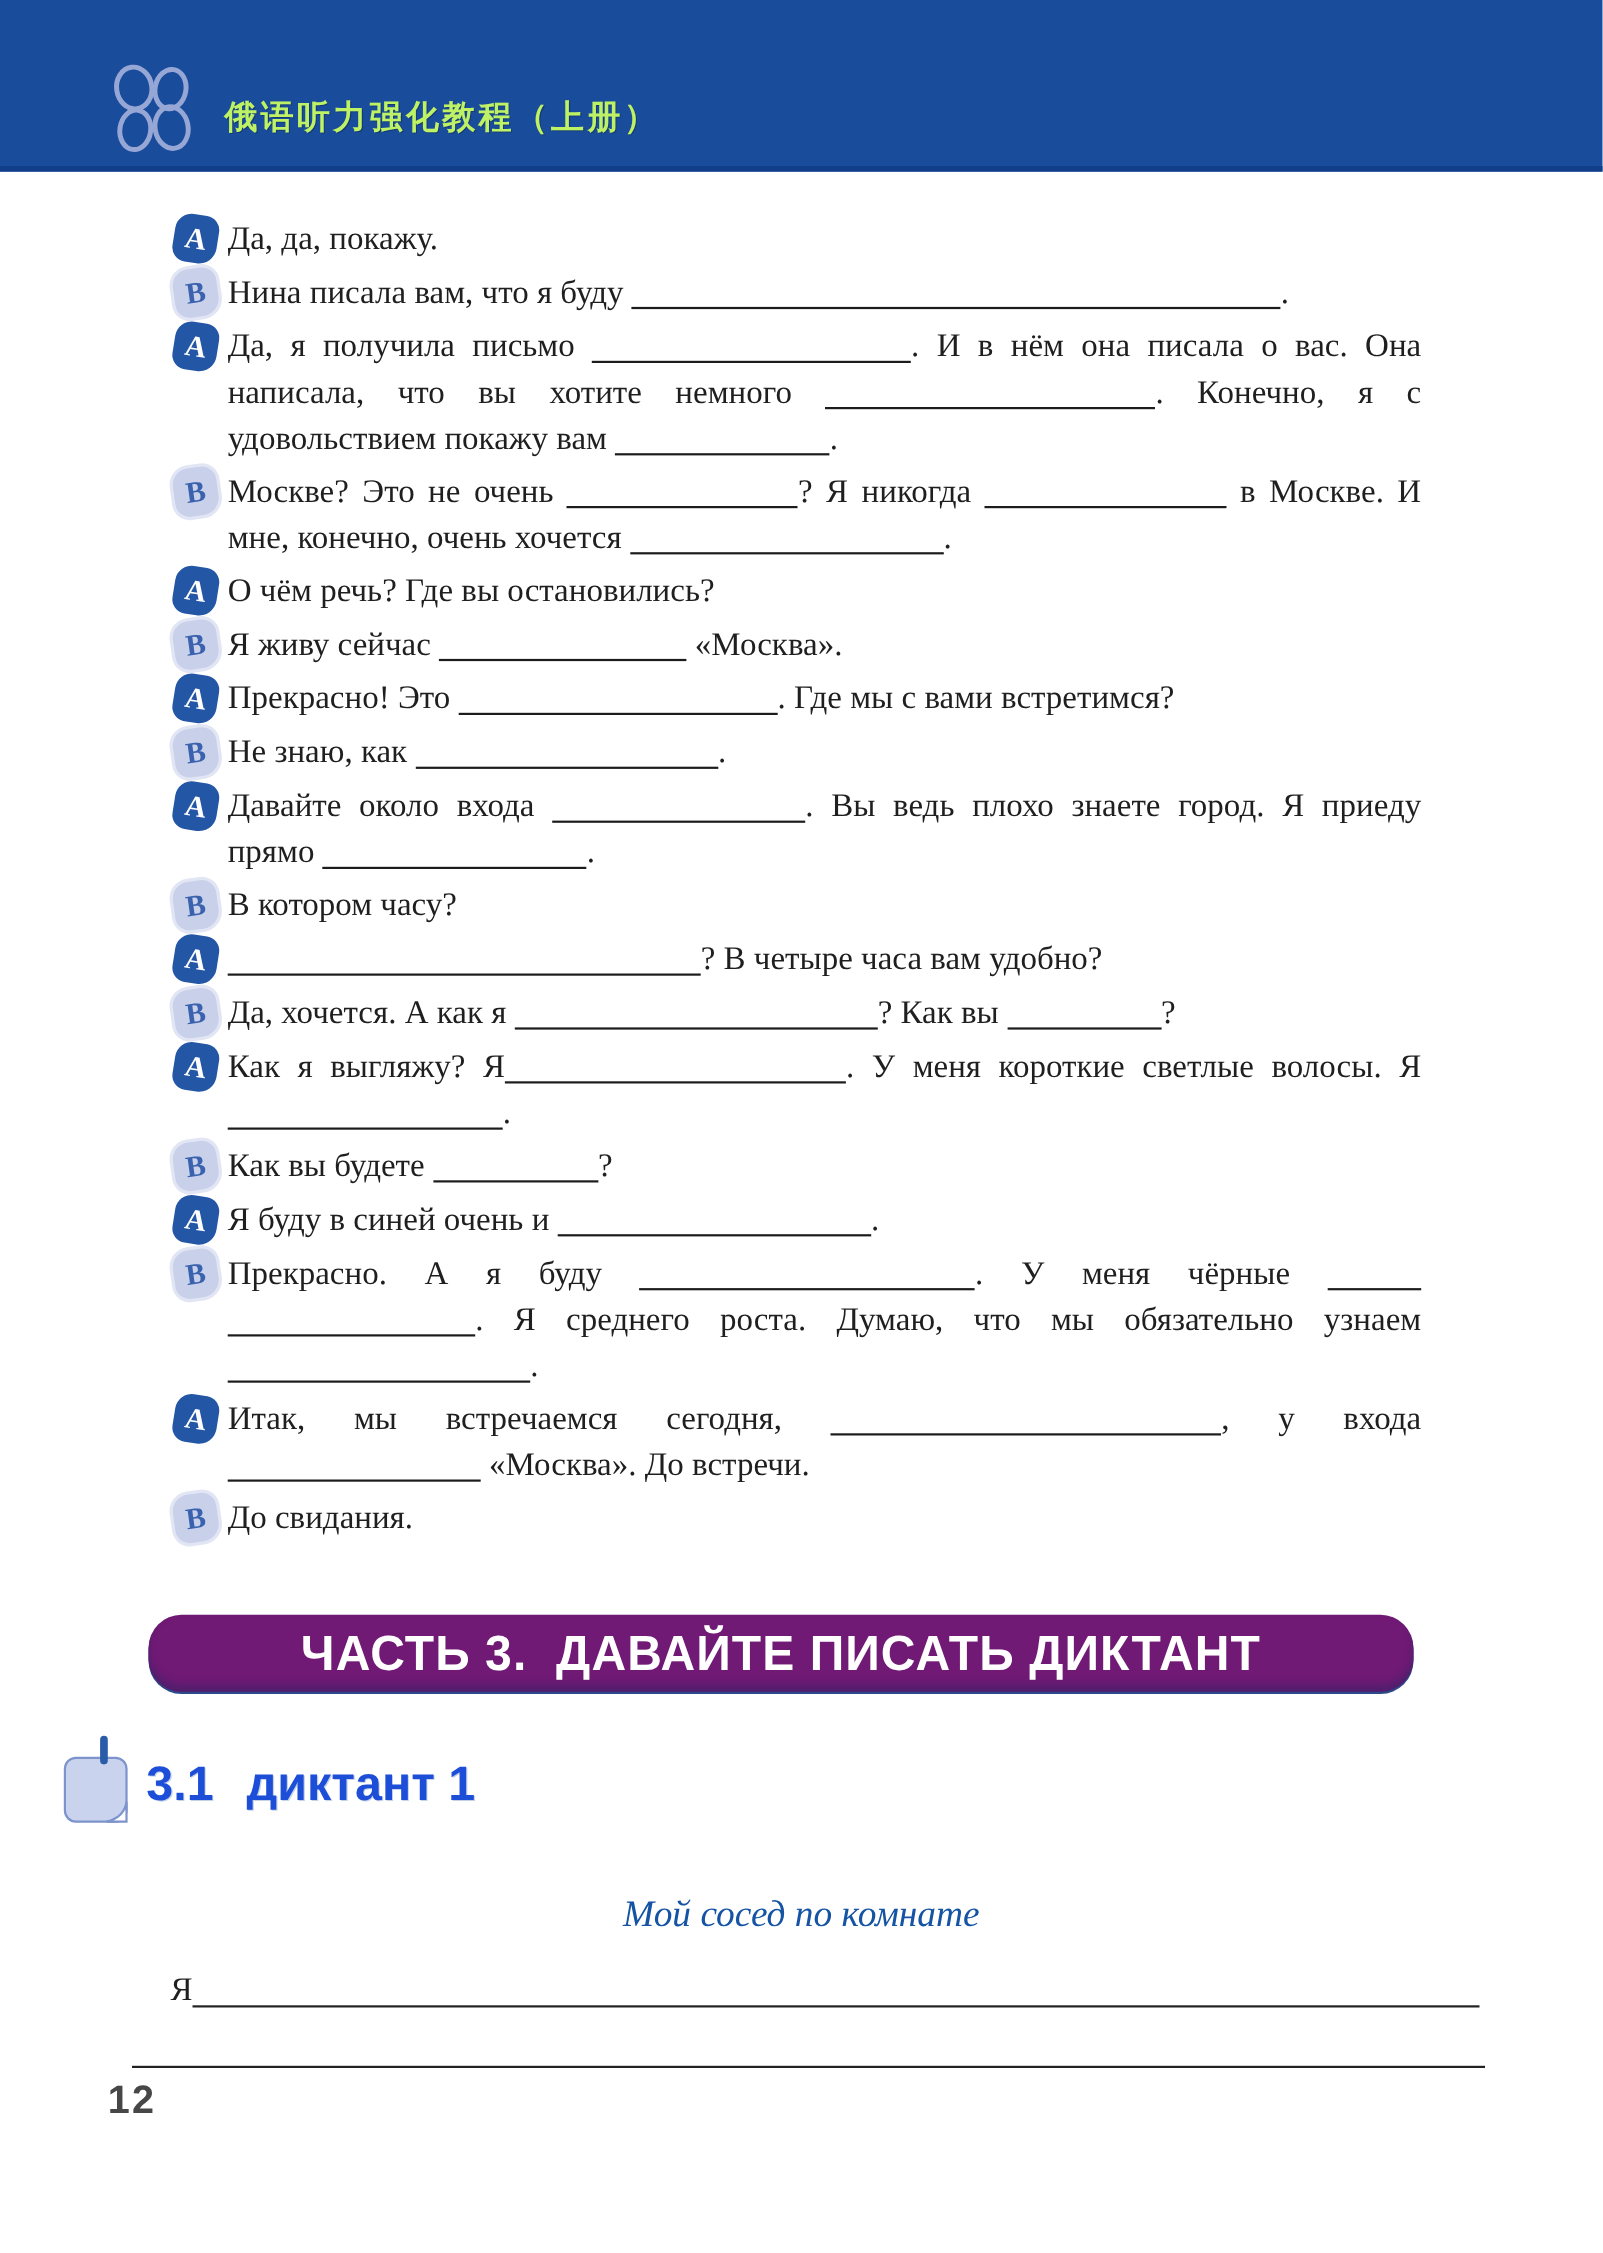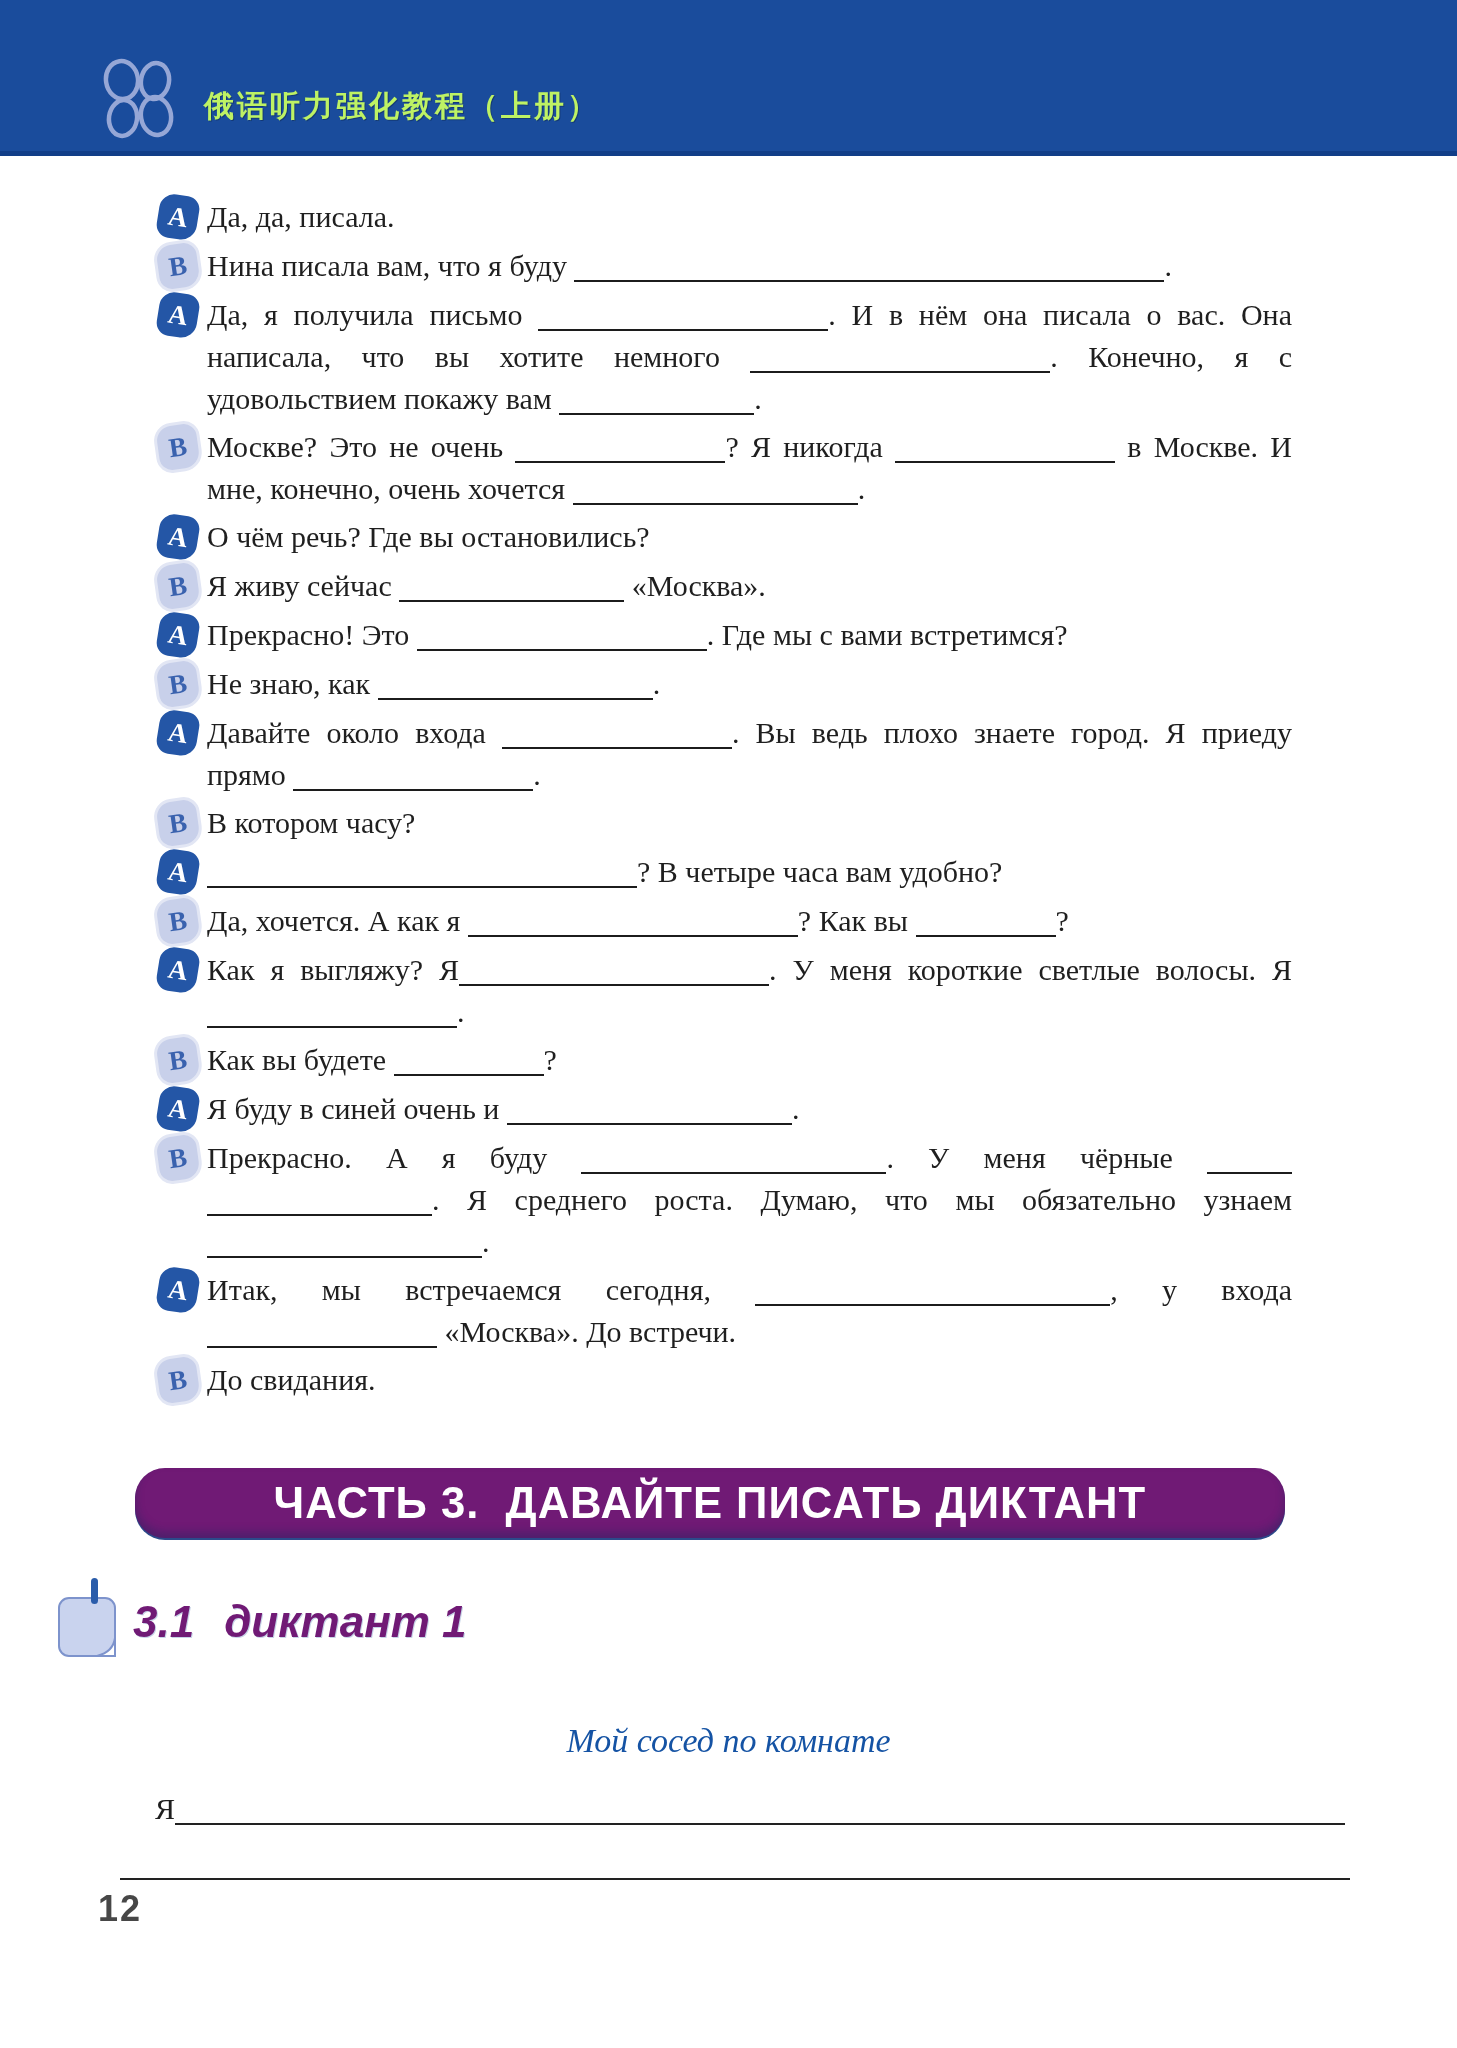--- a/index.html
+++ b/index.html
@@ -43,21 +43,21 @@
   .banner span{
     font-family:"Liberation Sans","DejaVu Sans",sans-serif;font-weight:bold;
     font-size:45px;color:#ffffff;white-space:pre;letter-spacing:1px;
     transform:scaleX(.97);
   }
   
   .sec-head{display:flex;align-items:center;margin:38px 0 0 55px;}
   .nb-icon{width:66px;height:92px;flex:0 0 auto;}
   .sec-num,.sec-title{
     font-family:"Liberation Sans","DejaVu Sans",sans-serif;
-    font-weight:bold;font-style:italic;font-size:44px;color:#701a75;
+    font-weight:bold;font-size:44px;color:#1d4ed8;
     text-shadow:1px 1px 0 rgba(28,78,159,.25);
   }
   .sec-num{margin-left:12px;}
   .sec-title{margin-left:30px;}
   
   .dict-title{
     margin-top:54px;text-align:center;
     font-weight:normal;font-style:italic;font-size:34px;color:#1553a4;
   }
   .write-row{
@@ -88,21 +88,21 @@
       </g>
     </svg>
   </div>
   <div class="book-title">俄语听力强化教程（上册）</div>
 </header>
 
 <main>
   <div class="dialogue">
       <div class="drow">
         <span class="badge a">A</span>
-        <p class="txt"><span>Да, да, писала.</span></p>
+        <p class="txt"><span>Да, да, покажу.</span></p>
       </div>
       <div class="drow">
         <span class="badge b">B</span>
         <p class="txt"><span>Нина писала вам, что я буду </span><span class="bl" style="width: 590px;"></span><span>.</span></p>
       </div>
       <div class="drow">
         <span class="badge a">A</span>
         <p class="txt"><span>Да, я получила письмо </span><span class="bl" style="width: 290px;"></span><span>. И в нём она писала о вас. Она написала, что вы хотите немного </span><span class="bl" style="width: 300px;"></span><span>. Конечно, я с удовольствием покажу вам </span><span class="bl" style="width: 195px;"></span><span>.</span></p>
       </div>
       <div class="drow">

